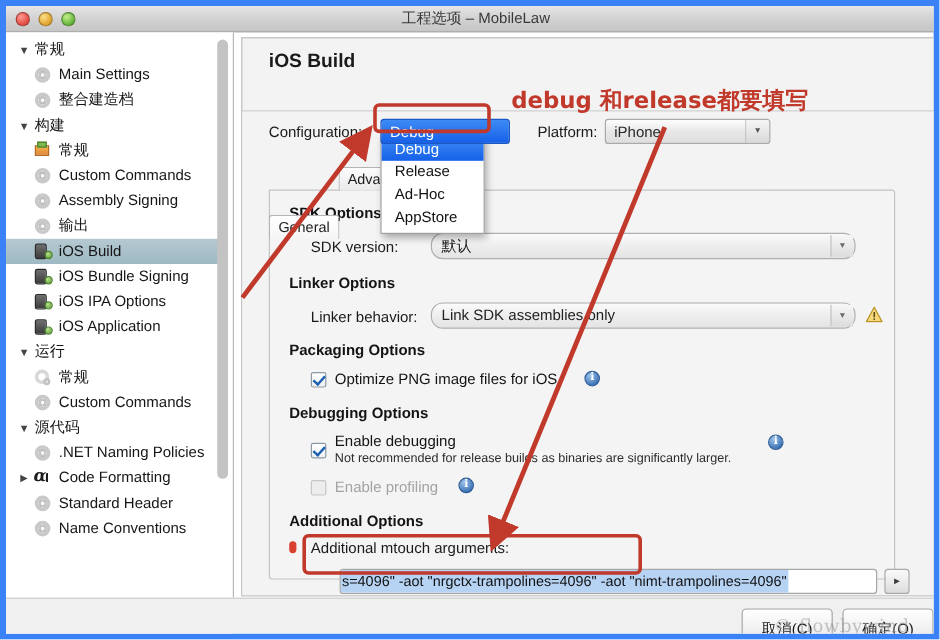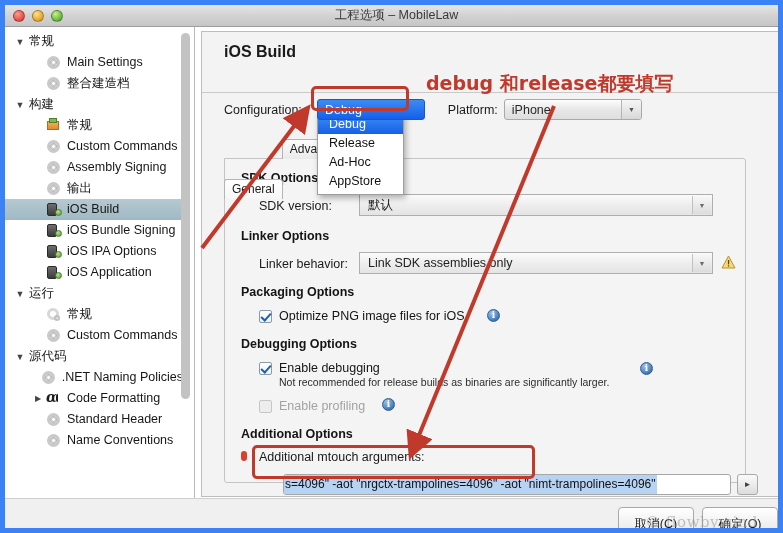--- a/index.html
+++ b/index.html
@@ -75,21 +75,21 @@
   .node {
     position: relative;
     height: 21px;
     display: flex;
     align-items: center;
     font-size: 12.5px;
     color: #161616;
     white-space: nowrap;
   }
   .node.group { font-size: 12.5px; }
-  .node.child { padding-left: 26px; }
+  .node.child { padding-left: 8px; }
   .node.selected {
     background: linear-gradient(to bottom, #b5c9d1 0%, #9fb9c4 100%);
   }
   .disclosure {
     width: 18px;
     text-align: center;
     font-size: 9px;
     color: #444;
     margin-left: 6px;
   }
@@ -384,21 +384,21 @@
   .field-label {
     position: absolute;
     font-size: 12.5px;
     color: #1a1a1a;
   }
   .wide-combo {
     position: absolute;
     height: 22px;
     background: linear-gradient(to bottom,#fbfbfb 0%,#ededed 52%,#e4e4e4 100%);
     border: 1px solid #aeaeae;
-    border-radius: 0;
+    border-radius: 10px;
     box-sizing: border-box;
     display: flex;
     align-items: center;
     font-size: 12.5px;
     color: #222;
   }
   .wide-combo .wval { padding-left: 8px; }
   .wide-combo .warrow {
     position: absolute;
     right: 1px; top: 1px;
@@ -411,21 +411,21 @@
 
   .warn-icon {
     position: absolute;
     width: 15px; height: 14px;
   }
   .warn-icon svg { display: block; }
 
   .check-row {
     position: absolute;
     display: flex;
-    align-items: flex-start;
+    align-items: center;
     font-size: 12.5px;
     color: #141414;
   }
   .cbox {
     width: 13px; height: 13px;
     border: 1px solid #8d9aa6;
     border-radius: 2px;
     background: linear-gradient(to bottom,#ffffff,#eef1f4);
     box-sizing: border-box;
     margin-right: 7px;

